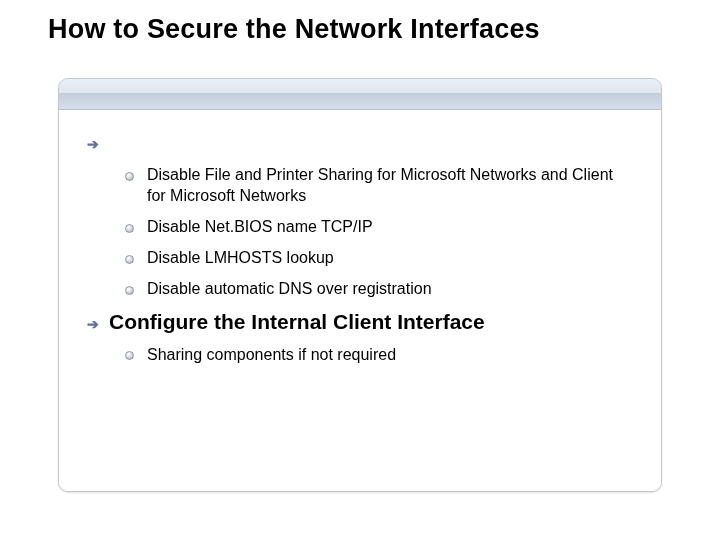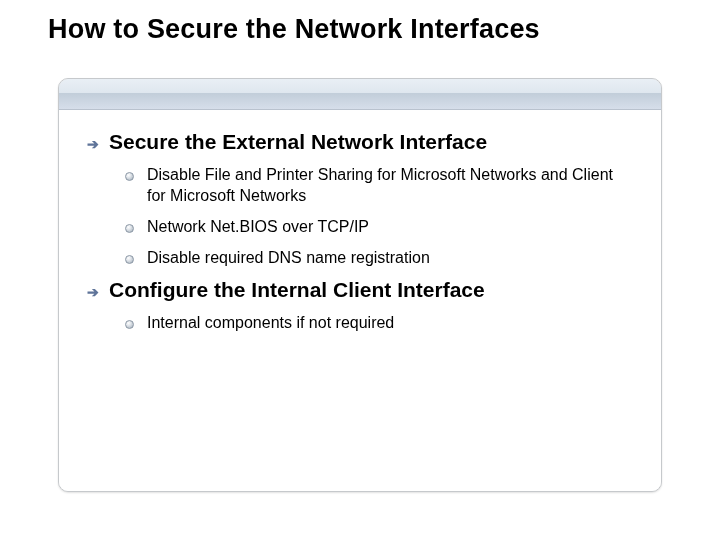--- a/index.html
+++ b/index.html
@@ -104,31 +104,31 @@
 
 <div class="slide">
   <div class="title">How to Secure the Network Interfaces</div>
 
   <div class="panel">
     <div class="panel-header"></div>
     <div class="panel-body">
 
       <div class="section-heading">
         <span class="arrow-icon">➔</span>
-        <span>Secure the External Network Interface</span>
       </div>
       <div class="sub-list">
         <div class="sub-item">Disable File and Printer Sharing for Microsoft Networks and Client for Microsoft Networks</div>
-        <div class="sub-item">Network Net.BIOS over TCP/IP</div>
-        <div class="sub-item">Disable required DNS name registration</div>
+        <div class="sub-item">Disable Net.BIOS name TCP/IP</div>
+        <div class="sub-item">Disable LMHOSTS lookup</div>
+        <div class="sub-item">Disable automatic DNS over registration</div>
       </div>
 
       <div class="section-heading">
         <span class="arrow-icon">➔</span>
         <span>Configure the Internal Client Interface</span>
       </div>
       <div class="sub-list">
-        <div class="sub-item">Internal components if not required</div>
+        <div class="sub-item">Sharing components if not required</div>
       </div>
 
     </div>
   </div>
 </div>
 
 </body></html>

